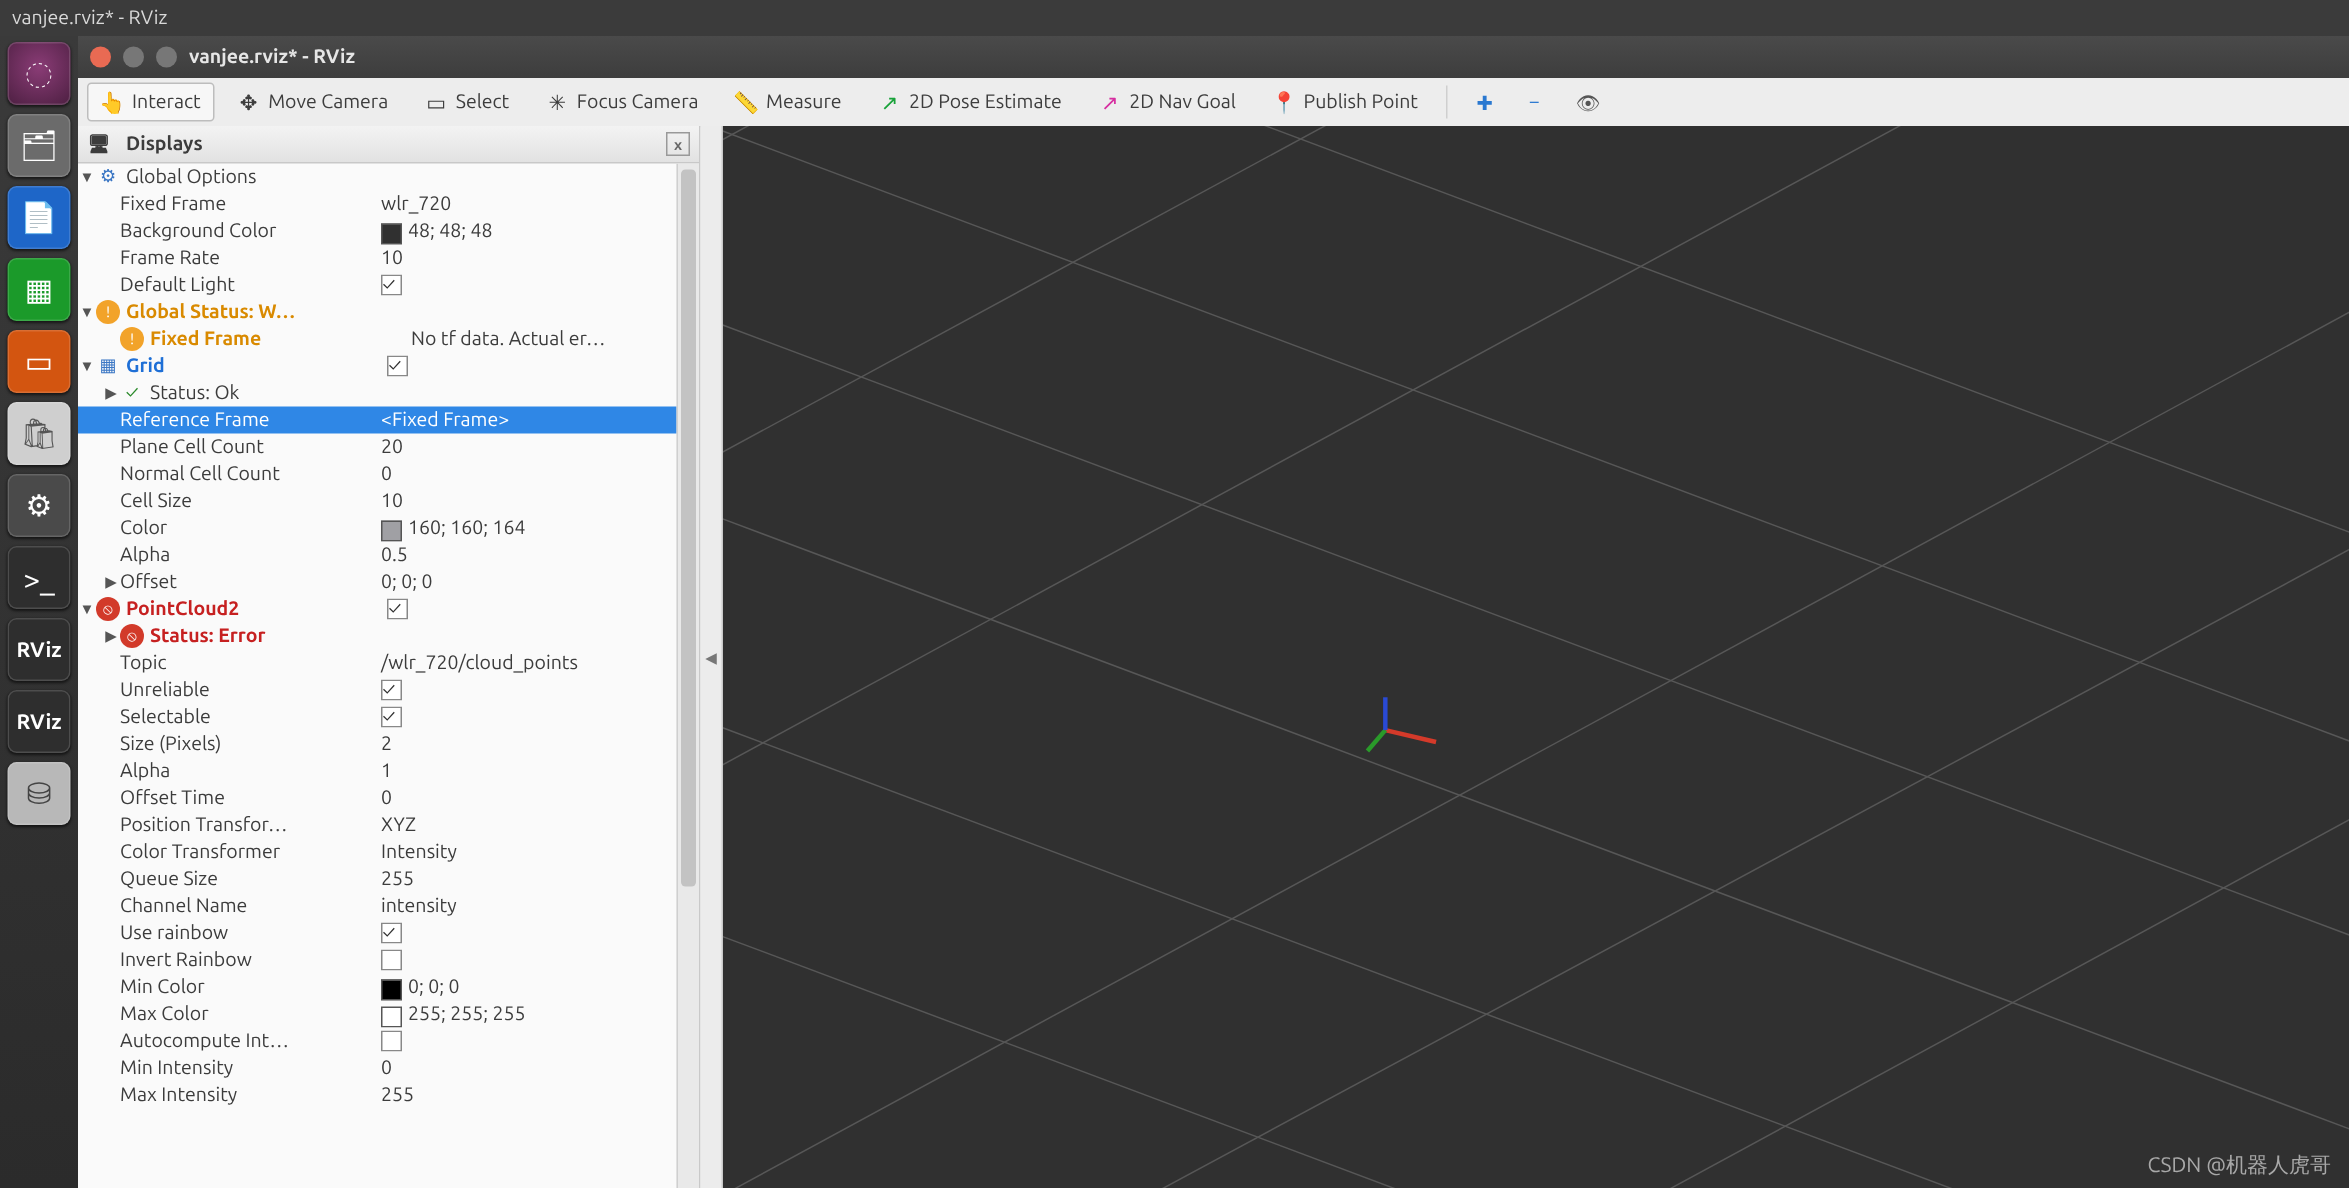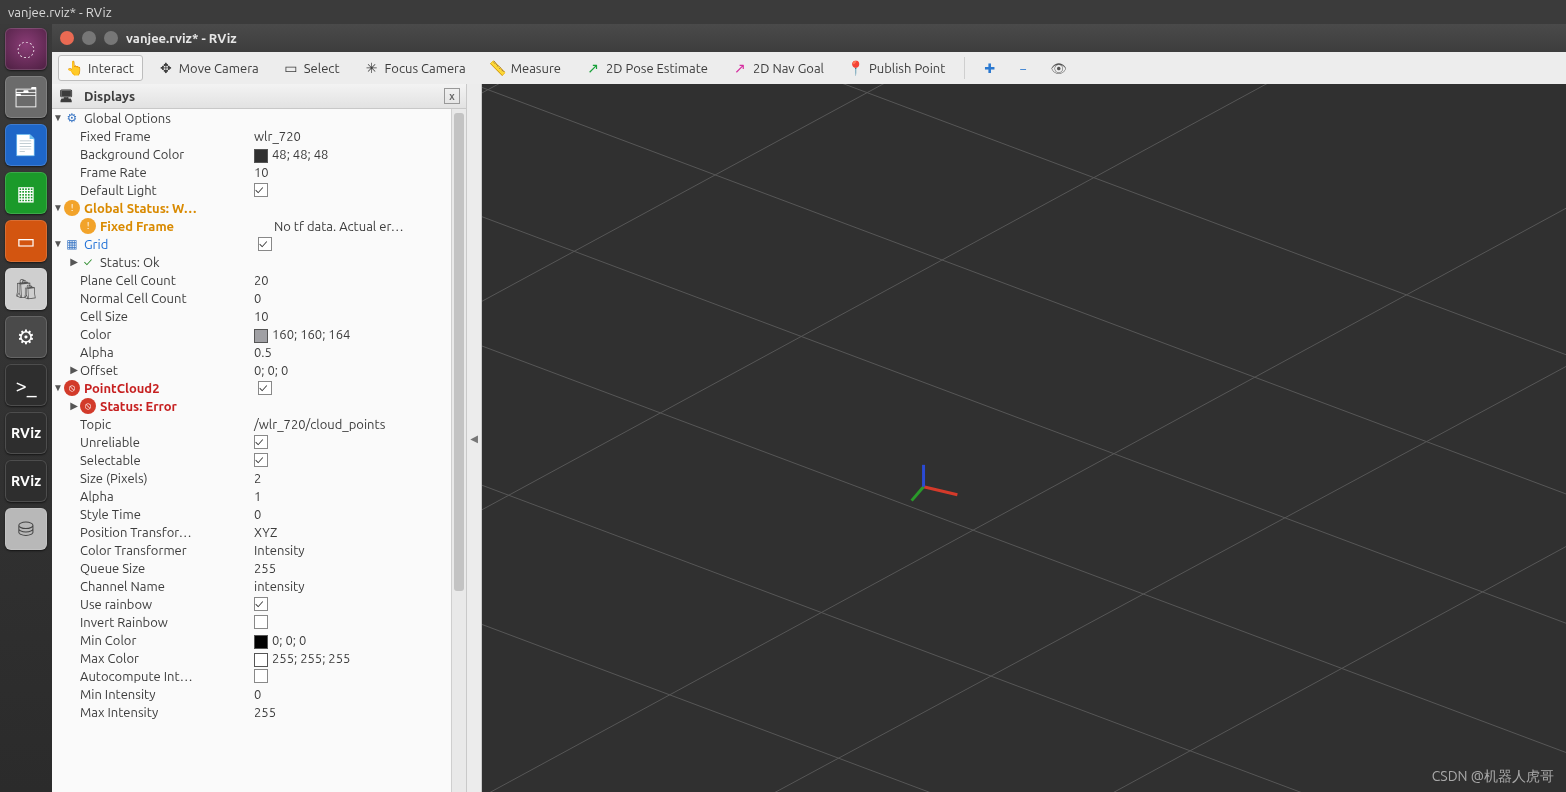--- a/index.html
+++ b/index.html
@@ -45,21 +45,21 @@
 .ic{width:16px;height:16px;margin-right:4px;display:inline-flex;align-items:center;justify-content:center;font-size:12px}
 .ic-gear{color:#3a76c4}
 .ic-warn{background:#f2a32a;border-radius:50%;color:#fff;font-size:10px}
 .ic-grid{color:#3a76c4}
 .ic-check{color:#2a8a2a}
 .ic-err{background:#d23a2a;border-radius:50%;color:#fff;font-size:10px}
 .val{padding-left:4px;display:inline-flex;align-items:flex-end;gap:4px}
 .ck{width:12px;height:12px;border:1px solid #888;display:inline-block;background:#fff;position:relative}
 .ck.on::after{content:"✓";position:absolute;top:-3px;left:0;font-size:12px;color:#333}
 .swatch{width:12px;height:12px;border:1px solid #555;display:inline-block}
-.t-blue{color:#1e6fd6;font-weight:400}
+.t-blue{color:#1e6fd6;font-weight:700}
 .t-orange{color:#d98a00;font-weight:600}
 .t-red{color:#c62020;font-weight:600}
 .col-label{width:170px;overflow:hidden;text-overflow:ellipsis}
 .col-val{flex:1;overflow:hidden;text-overflow:ellipsis}
 .splitter{width:14px;background:#ececec;display:flex;align-items:center;justify-content:center;border-right:1px solid #c9c9c9}
 .splitter-handle{font-size:10px;color:#777}
 .viewport{flex:1;background:#303030;position:relative;overflow:hidden}
 .viewport svg{width:100%;height:100%}
 .watermark{position:absolute;bottom:6px;right:12px;color:rgba(220,220,220,.7);font-size:14px}
 </style>
@@ -207,20 +207,28 @@
                   <span class="ck on"></span>
                 </span>
               </div>
               <div class="row">
                 <span style="display: inline-block; width: 16px;"></span>
                 <span class="arrow right"></span>
                 <span class="ic ic-check">✓</span>
                 <span class="col-label ">Status: Ok</span>
                 <span class="col-val val"></span>
               </div>
+              <div class="row sel">
+                <span style="display: inline-block; width: 16px;"></span>
+                <span class="arrow none"></span>
+                <span class="col-label ">Reference Frame</span>
+                <span class="col-val val">
+                  <span>&lt;Fixed Frame&gt;</span>
+                </span>
+              </div>
               <div class="row">
                 <span style="display: inline-block; width: 16px;"></span>
                 <span class="arrow none"></span>
                 <span class="col-label ">Plane Cell Count</span>
                 <span class="col-val val">
                   <span>20</span>
                 </span>
               </div>
               <div class="row">
                 <span style="display: inline-block; width: 16px;"></span>
@@ -315,21 +323,21 @@
                 <span style="display: inline-block; width: 16px;"></span>
                 <span class="arrow none"></span>
                 <span class="col-label ">Alpha</span>
                 <span class="col-val val">
                   <span>1</span>
                 </span>
               </div>
               <div class="row">
                 <span style="display: inline-block; width: 16px;"></span>
                 <span class="arrow none"></span>
-                <span class="col-label ">Style Time</span>
+                <span class="col-label ">Offset Time</span>
                 <span class="col-val val">
                   <span>0</span>
                 </span>
               </div>
               <div class="row">
                 <span style="display: inline-block; width: 16px;"></span>
                 <span class="arrow none"></span>
                 <span class="col-label ">Position Transfor…</span>
                 <span class="col-val val">
                   <span>XYZ</span>

